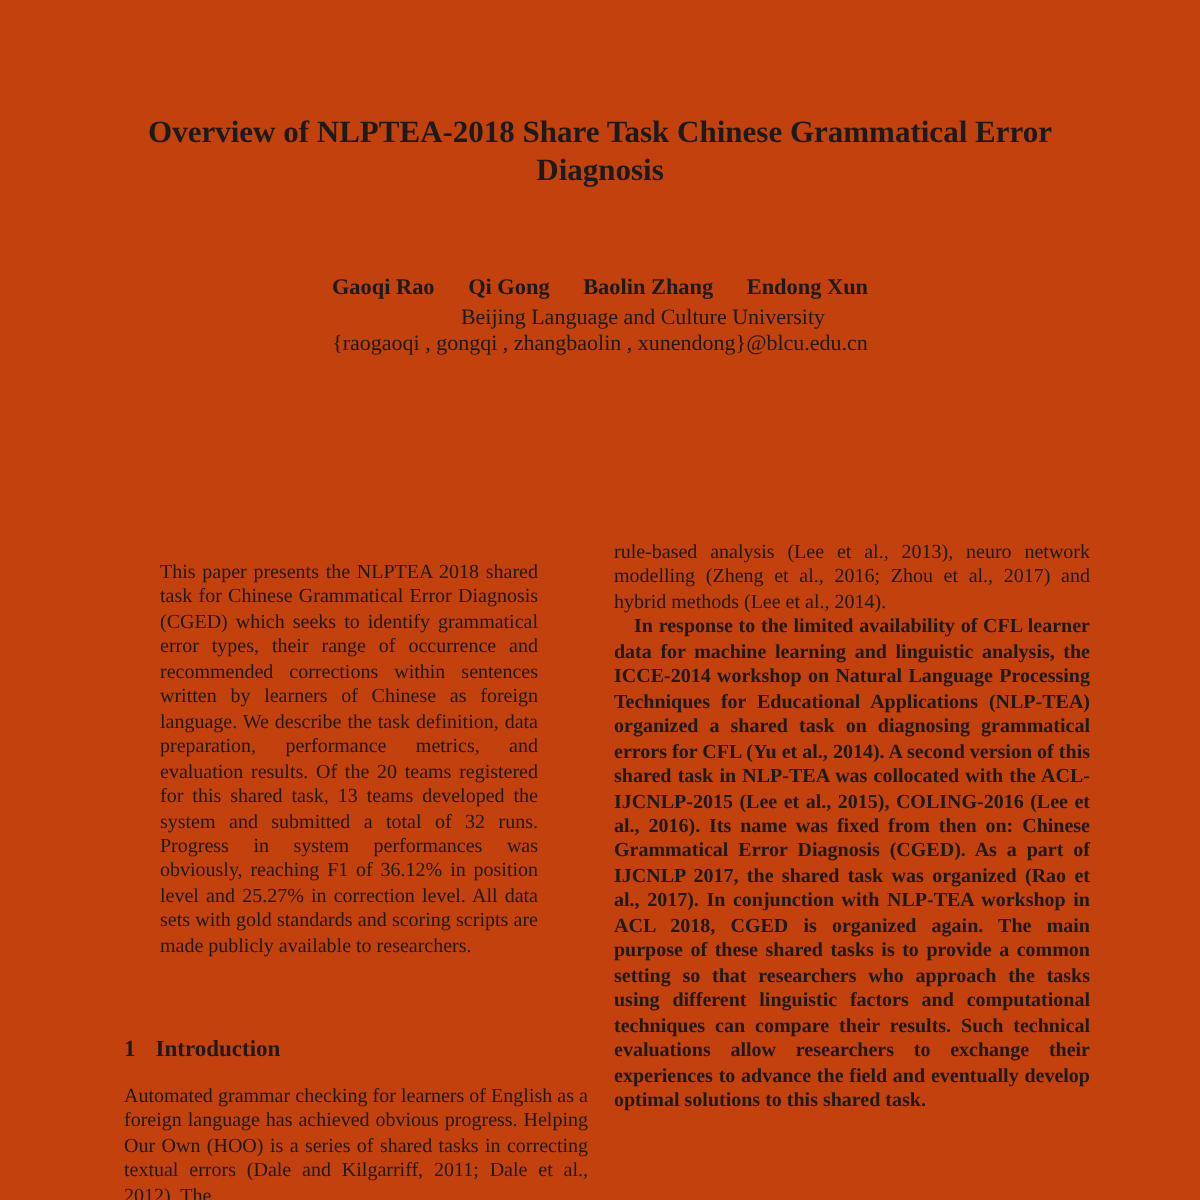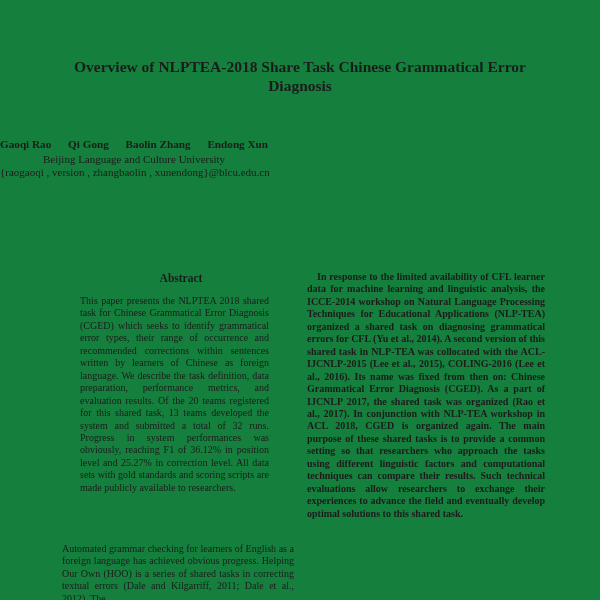--- a/index.html
+++ b/index.html
@@ -11,41 +11,41 @@
     width: 600px;
     height: 600px;
     overflow: hidden;
     position: relative;
     font-family: "Liberation Serif", "DejaVu Serif", serif;
     color: #1b1b1b;
   }
   .page {
     position: absolute;
     inset: 0;
-    background: #15803d;
+    background: #c2410c;
   }
 
   
   .title {
     position: absolute;
     top: 57px;
     left: 45px;
     right: 45px;
     text-align: center;
     font-size: 15.5px;
     font-weight: bold;
     line-height: 19px;
     margin: 0;
   }
   .author-block {
     position: absolute;
     top: 138px;
     left: 0;
     right: 0;
-    text-align: left;
+    text-align: center;
     line-height: 13.5px;
   }
   .authors {
     font-size: 11.2px;
     font-weight: bold;
   }
   .authors .author + .author {
     margin-left: 14px;
   }
   .affiliation {
@@ -125,27 +125,30 @@
   <h1 class="title">Overview of NLPTEA-2018 Share Task Chinese Grammatical Error Diagnosis</h1>
 
   <div class="author-block">
     <div class="authors">
       <span class="author">Gaoqi Rao</span>
       <span class="author">Qi Gong</span>
       <span class="author">Baolin Zhang</span>
       <span class="author">Endong Xun</span>
     </div>
     <div class="affiliation">Beijing Language and Culture University</div>
-    <div class="email">{raogaoqi , version , zhangbaolin , xunendong}@blcu.edu.cn</div>
+    <div class="email">{raogaoqi , gongqi , zhangbaolin , xunendong}@blcu.edu.cn</div>
   </div>
 
   <div class="abstract-block">
-    <h2 class="abstract-heading">Abstract</h2>
     <p class="abstract-text">This paper presents the NLPTEA 2018 shared task for Chinese Grammatical Error Diagnosis (CGED) which seeks to identify grammatical error types, their range of occurrence and recommended corrections within sentences written by learners of Chinese as foreign language. We describe the task definition, data preparation, performance metrics, and evaluation results. Of the 20 teams registered for this shared task, 13 teams developed the system and submitted a total of 32 runs. Progress in system performances was obviously, reaching F1 of 36.12% in position level and 25.27% in correction level. All data sets with gold standards and scoring scripts are made publicly available to researchers.</p>
   </div>
 
+  <h3 class="intro-heading">
+    <span class="sec-num">1</span><span>Introduction</span>
+  </h3>
   <p class="intro-body">Automated grammar checking for learners of English as a foreign language has achieved obvious progress. Helping Our Own (HOO) is a series of shared tasks in correcting textual errors (Dale and Kilgarriff, 2011; Dale et al., 2012). The</p>
 
   <div class="right-col">
+    <p>rule-based analysis (Lee et al., 2013), neuro network modelling (Zheng et al., 2016; Zhou et al., 2017) and hybrid methods (Lee et al., 2014).</p>
     <p class="indent">In response to the limited availability of CFL learner data for machine learning and linguistic analysis, the ICCE-2014 workshop on Natural Language Processing Techniques for Educational Applications (NLP-TEA) organized a shared task on diagnosing grammatical errors for CFL (Yu et al., 2014). A second version of this shared task in NLP-TEA was collocated with the ACL-IJCNLP-2015 (Lee et al., 2015), COLING-2016 (Lee et al., 2016). Its name was fixed from then on: Chinese Grammatical Error Diagnosis (CGED). As a part of IJCNLP 2017, the shared task was organized (Rao et al., 2017). In conjunction with NLP-TEA workshop in ACL 2018, CGED is organized again. The main purpose of these shared tasks is to provide a common setting so that researchers who approach the tasks using different linguistic factors and computational techniques can compare their results. Such technical evaluations allow researchers to exchange their experiences to advance the field and eventually develop optimal solutions to this shared task.</p>
   </div>
 
 </div>
 
 </body></html>

